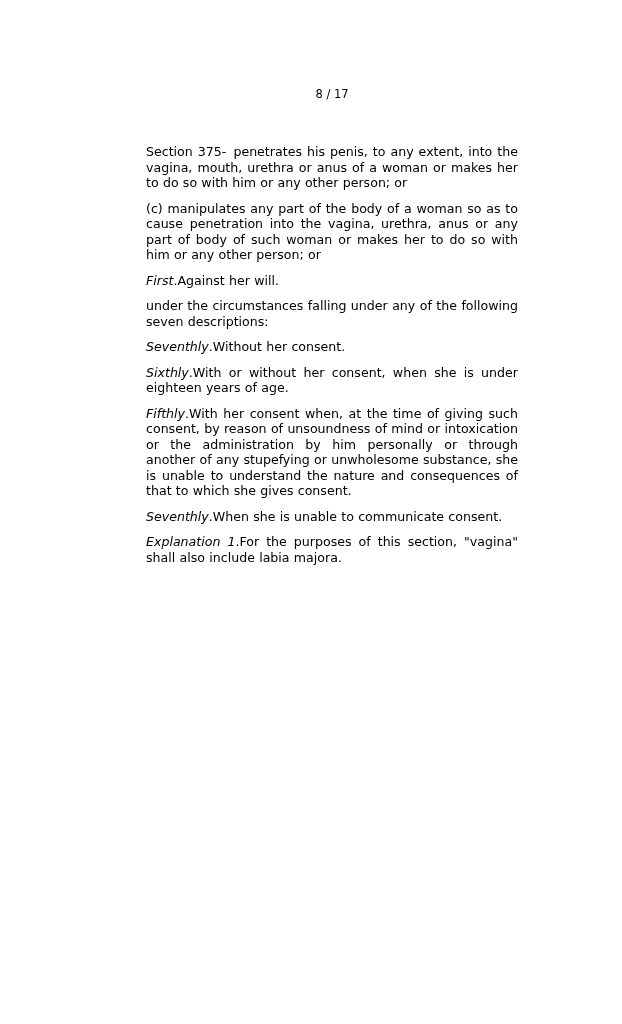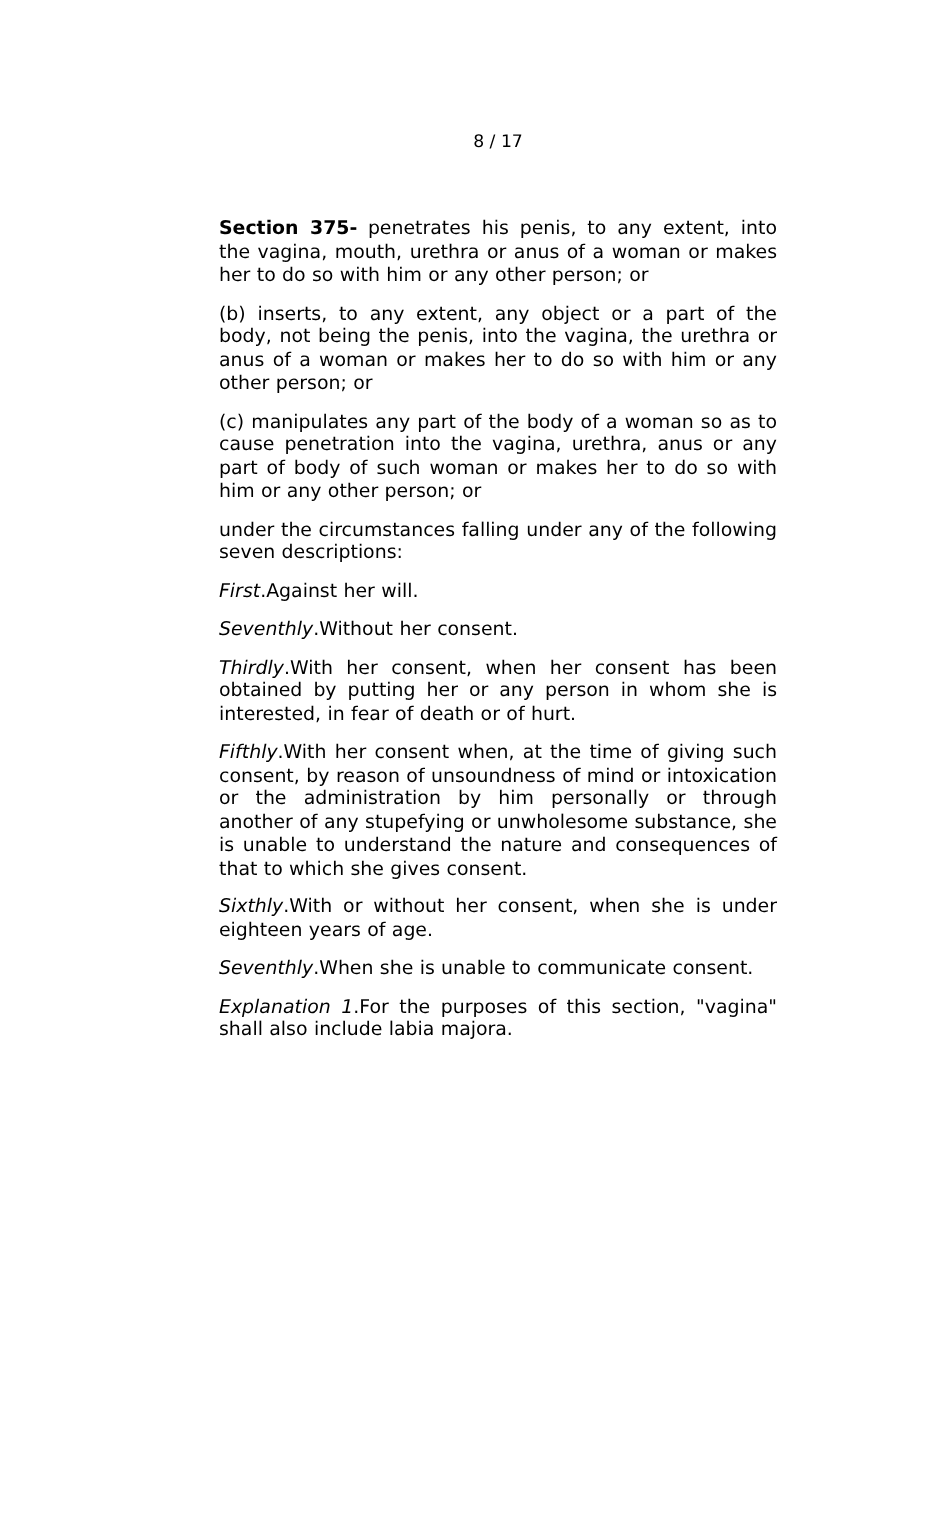--- a/index.html
+++ b/index.html
@@ -37,55 +37,53 @@
   .content p {
     margin: 0 0 10px 0;
     font-size: 12.6px;
     line-height: 15.5px;
     text-align: justify;
     hyphens: manual;
     -webkit-hyphens: manual;
     word-spacing: 0.02em;
   }
   .lead-bold {
-    font-weight: bold;
+    font-weight: normal;
     margin-right: 7px;
   }
   .lead-italic {
     font-style: italic;
   }
 </style>
 </head>
 <body>
 
 <div class="page">
 
   <div class="page-number">8 / 17</div>
 
   <div class="content">
 
     <p><span class="lead-bold">Section 375-</span><span>penetrates his penis, to any extent, into the vagina, mouth, urethra or anus of a woman or makes her to do so with him or any other person; or</span></p>
 
-    <p><span>(b) inserts, to any extent, any object or a part of the body, not being the penis, into the vagina, the urethra or anus of a woman or makes her to do so with him or any other person; or</span></p>
 
     <p><span>(c) manipulates any part of the body of a woman so as to cause penetration into the vagina, urethra, anus or any part of body of such woman or makes her to do so with him or any other person; or</span></p>
 
 
+    <p><span class="lead-italic">First</span><span>.Against her will.</span></p>
+
     <p><span>under the circumstances falling under any of the follow­ing seven descriptions:</span></p>
-
-    <p><span class="lead-italic">First</span><span>.Against her will.</span></p>
 
     <p><span class="lead-italic">Seventhly</span><span>.Without her consent.</span></p>
 
-    <p><span class="lead-italic">Thirdly</span><span>.With her consent, when her consent has been obtained by putting her or any person in whom she is interested, in fear of death or of hurt.</span></p>
 
 
+    <p><span class="lead-italic">Sixthly</span><span>.With or without her consent, when she is under eighteen years of age.</span></p>
+
     <p><span class="lead-italic">Fifthly</span><span>.With her consent when, at the time of giving such consent, by reason of unsoundness of mind or in­toxication or the administration by him personally or through another of any stupefying or unwholesome substance, she is unable to understand the nature and consequences of that to which she gives consent.</span></p>
-
-    <p><span class="lead-italic">Sixthly</span><span>.With or without her consent, when she is under eighteen years of age.</span></p>
 
     <p><span class="lead-italic">Seventhly</span><span>.When she is unable to communicate con­sent.</span></p>
 
     <p><span class="lead-italic">Explanation 1</span><span>.For the purposes of this section, "vagina" shall also include labia majora.</span></p>
 
 
   </div>
 </div>
 
 </body></html>

